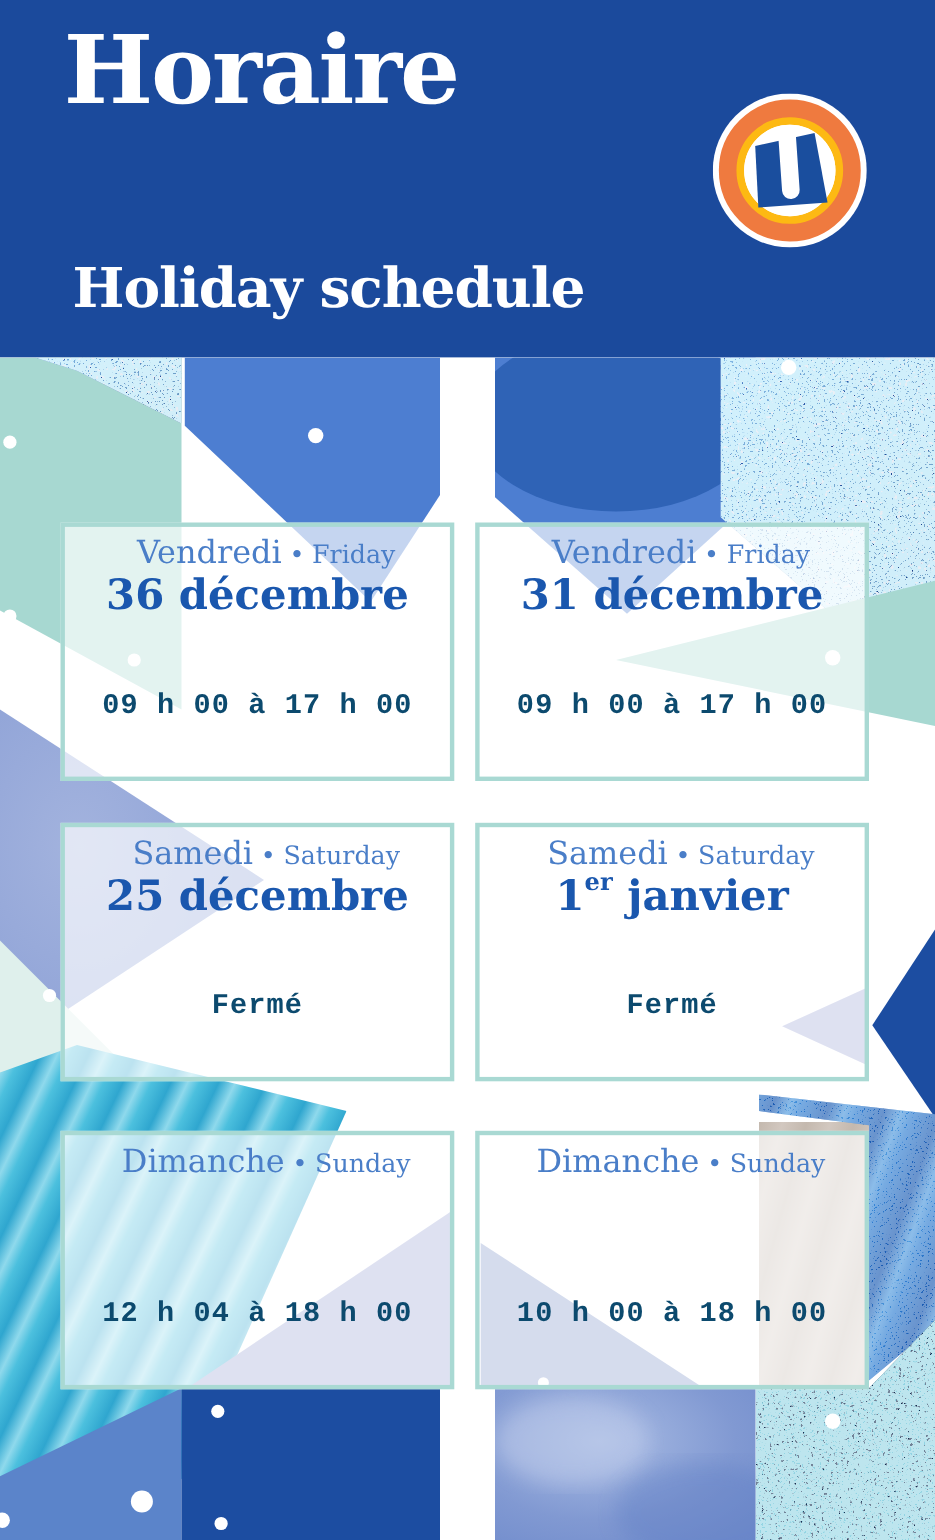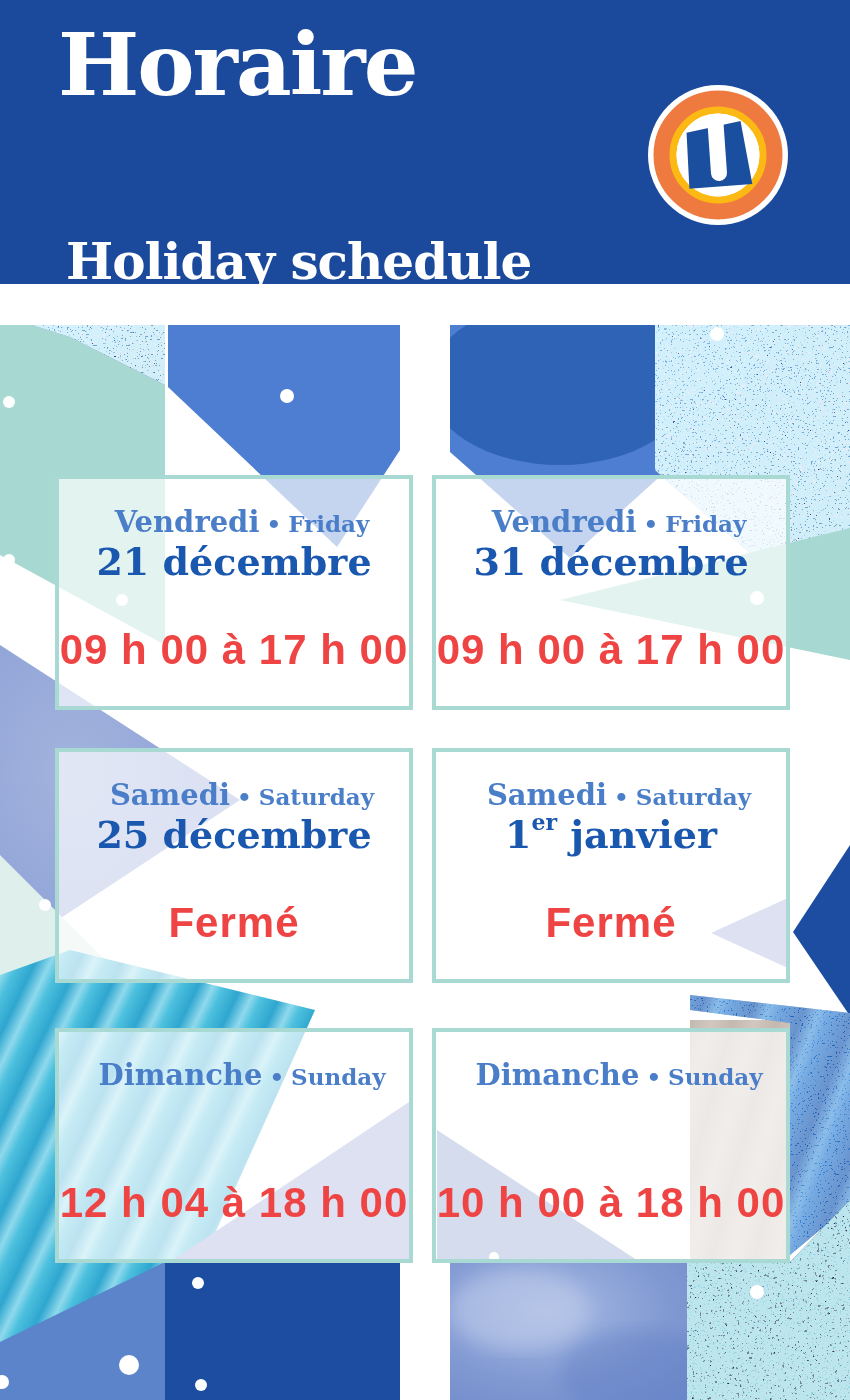--- a/index.html
+++ b/index.html
@@ -3,21 +3,21 @@
 <meta charset="utf-8">
 <style>
   html,body{margin:0;padding:0;}
   body{
     width:850px;height:1400px;position:relative;overflow:hidden;
     background:#ffffff;
     font-family:"DejaVu Serif", serif;
   }
   
   .header{
-    position:absolute;left:0;top:0;width:850px;height:284px;
+    position:absolute;left:0;top:0;width:850px;height:325px;
     background:#1b4a9c;
   }
   .title{
     position:absolute;left:58px;top:22px;margin:0;
     color:#ffffff;font-weight:700;font-size:86px;line-height:1.01;
     letter-spacing:-2px;white-space:nowrap;
   }
   .subtitle{
     position:absolute;left:66px;top:232px;
     color:#ffffff;font-weight:700;font-size:50px;letter-spacing:-1px;
@@ -27,37 +27,37 @@
   
   .bg{position:absolute;left:0;top:325px;width:850px;height:1075px;}
   
   .card{
     position:absolute;width:358px;height:235px;box-sizing:border-box;
     background:rgba(255,255,255,0.68);
     border:4px solid #a9d9d3;
     text-align:center;
   }
   .day-line{
-    margin-top:28px;
-    color:#4a7ec8;font-weight:700;font-size:29px;line-height:1.05;
+    margin-top:8px;
+    color:#4a7ec8;font-weight:400;font-size:29px;line-height:1.05;
     white-space:nowrap;
     padding-left:16px;
   }
   .day-en{font-size:23px;}
   .sep{font-size:23px;padding:0 7px;}
   .date-line{
     margin-top:1px;
     color:#1a57ae;font-weight:700;font-size:38px;line-height:1.05;
     white-space:nowrap;
   }
   .date-line sup{font-size:22px;vertical-align:18px;letter-spacing:0;}
   .hours{
     position:absolute;left:0;right:0;top:147px;
-    font-family:Liberation Sans, sans-serif;
-    color:#ef4444;font-weight:700;font-size:42px;letter-spacing:1px;
+    font-family:Liberation Mono, monospace;
+    color:#0c4a6e;font-weight:700;font-size:26px;letter-spacing:1px;
     white-space:nowrap;
   }
 </style>
 </head>
 <body>
 
 <div class="header">
   <h1 class="title"><span>Horaire</span><br></h1>
   <div class="subtitle">Holiday schedule</div>
 
@@ -215,21 +215,21 @@
     <circle cx="198" cy="958" r="6"></circle>
     <circle cx="757" cy="967" r="7"></circle>
     <circle cx="129" cy="1040" r="10"></circle>
     <circle cx="201" cy="1060" r="6"></circle>
     <circle cx="2" cy="1057" r="7"></circle>
   </g>
 </svg>
 
 <div class="card" style="left:55px;top:475px;">
   <div class="day-line"><span>Vendredi</span><span class="sep">•</span><span class="day-en">Friday</span></div>
-  <div class="date-line"><span>21 décembre</span><sup></sup><span></span></div>
+  <div class="date-line"><span>36 décembre</span><sup></sup><span></span></div>
   <div class="hours">09 h 00 à 17 h 00</div>
 </div>
 
 <div class="card" style="left:432px;top:475px;">
   <div class="day-line"><span>Vendredi</span><span class="sep">•</span><span class="day-en">Friday</span></div>
   <div class="date-line"><span>31 décembre</span><sup></sup><span></span></div>
   <div class="hours">09 h 00 à 17 h 00</div>
 </div>
 
 <div class="card" style="left:55px;top:748px;">

